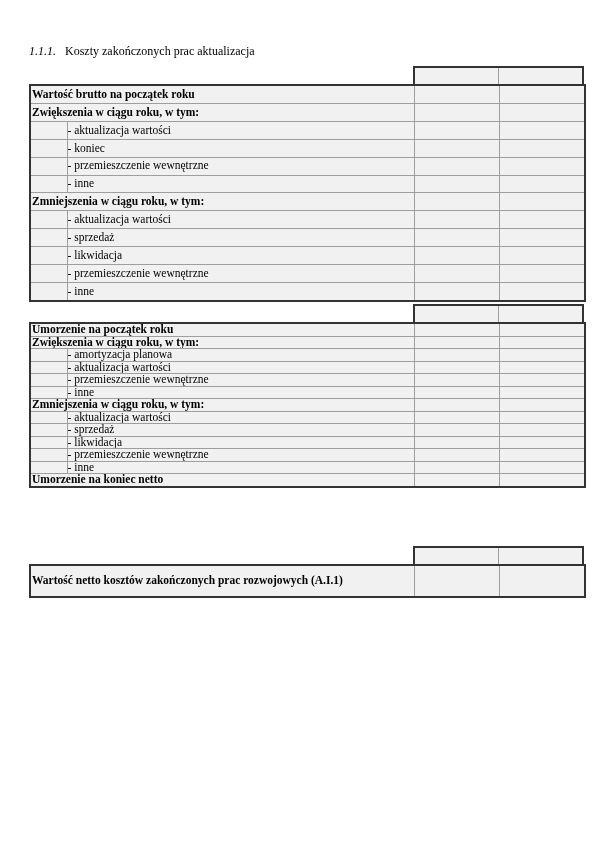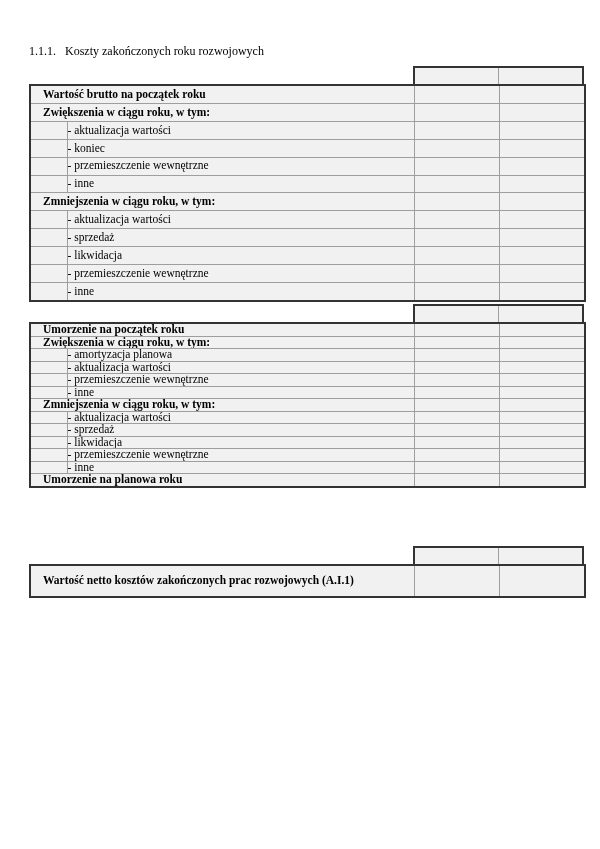--- a/index.html
+++ b/index.html
@@ -12,21 +12,21 @@
     color: #000000;
     overflow: hidden;
   }
   #heading {
     position: absolute;
     left: 29px;
     top: 44px;
     font-size: 12px;
     white-space: nowrap;
   }
-  #heading .sec-num { margin-right: 9px; }
+  #heading .sec-num { margin-right: 9px; font-style: italic; }
 
   .section { position: absolute; left: 29px; width: 555px; }
   .hdr {
     box-sizing: border-box;
     margin-left: 384px;
     width: 171px;
     height: 18px;
     border: 2px solid #333333;
     border-bottom: none;
     background: #f1f1f1;
@@ -44,34 +44,34 @@
   table.grid td {
     border: 1px solid #9e9e9e;
     background: #f1f1f1;
     font-size: 11.5px;
     line-height: 1;
     padding: 0;
     overflow: hidden;
     white-space: nowrap;
   }
   td.label { padding-left: 6px; }
-  td.label.bold { font-weight: bold; padding-left: 12px; }
+  td.label.bold { font-weight: bold; padding-left: 1px; }
   td.indent { }
   .col-indent { width: 37px; }
   .col-label { width: 347px; }
   .col-val1  { width: 85px; }
   .col-val2  { width: 86px; }
 </style>
 </head>
 <body>
 
 <div id="page">
 
   <div id="heading">
-    <span class="sec-num">1.1.1.</span><span>Koszty zakończonych roku rozwojowych</span>
+    <span class="sec-num">1.1.1.</span><span>Koszty zakończonych prac aktualizacja</span>
   </div>
 
   <div class="section" style="top:66px">
     <div class="hdr">
       <div class="hdr-cell"></div>
       <div class="hdr-cell"></div>
     </div>
     <table class="grid" style="height:218px">
       <colgroup>
         <col class="col-indent">
@@ -229,21 +229,21 @@
             <td class="val"></td>
             <td class="val"></td>
           </tr>
           <tr>
             <td class="indent"></td>
             <td class="label">- inne</td>
             <td class="val"></td>
             <td class="val"></td>
           </tr>
           <tr>
-            <td class="label bold" colspan="2">Umorzenie na planowa roku</td>
+            <td class="label bold" colspan="2">Umorzenie na koniec netto</td>
             <td class="val"></td>
             <td class="val"></td>
           </tr>
         </tbody>
     </table>
   </div>
 
   <div class="section" style="top:546px">
     <div class="hdr">
       <div class="hdr-cell"></div>

